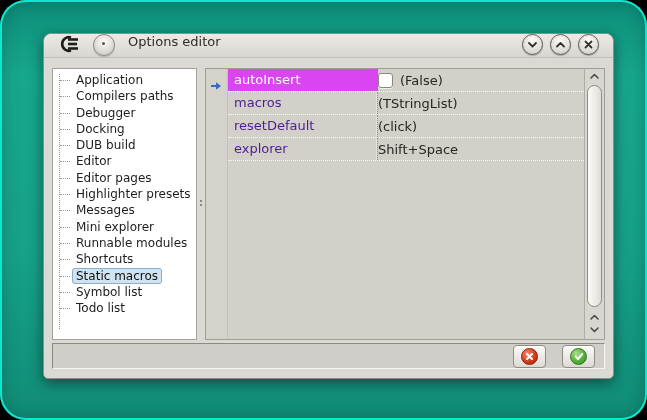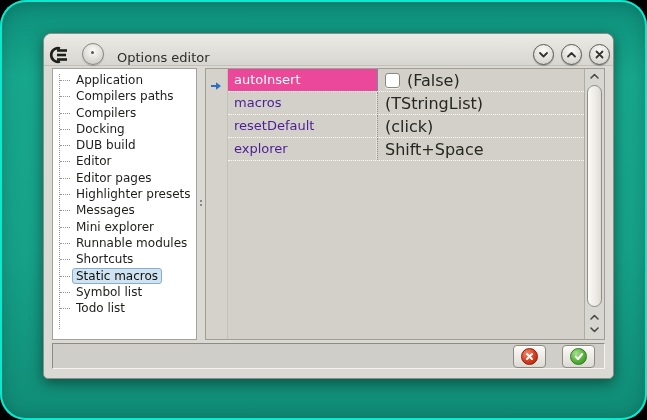--- a/index.html
+++ b/index.html
@@ -5,22 +5,22 @@
   html,body{margin:0;padding:0;background:#000;}
   .stage{position:relative;width:647px;height:420px;background:#000;overflow:hidden;
          font-family:"DejaVu Sans",sans-serif;-webkit-font-smoothing:antialiased;}
   .frame{position:absolute;inset:0;border-radius:26px;
          background:linear-gradient(180deg,#0d8d7a 0%,#17a78d 18%,#16a189 60%,#108c76 100%);
          box-shadow:inset 0 0 0 2px #0ae8cf, inset 0 0 18px rgba(0,50,40,.35);}
   .window{position:absolute;left:43px;top:33px;width:569px;height:344px;
           background:#dbd9d3;border:1px solid #8f8d85;border-radius:8px 8px 5px 5px;
           box-shadow:0 4px 14px rgba(0,0,0,.45), inset 0 1px 0 #f2f1ed;}
   
-  .titlebar{position:absolute;left:0;top:0;right:0;height:32px;display:flex;align-items:flex-end;
-            padding:0 3px;box-sizing:border-box;border-radius:8px 8px 0 0;
+  .titlebar{position:absolute;left:0;top:0;right:0;height:24px;display:flex;align-items:flex-start;
+            padding:0 14px;box-sizing:border-box;border-radius:8px 8px 0 0;
             background:linear-gradient(180deg,#eceae5,#d8d6d0);border-bottom:1px solid #c2c0b8;}
   .app-icon{width:24px;height:20px;display:grid;place-items:center;}
   .menu-btn{width:20px;height:20px;border-radius:50%;margin-left:11px;cursor:default;
             background:radial-gradient(circle at 50% 35%,#fdfcfa,#d6d4ce 70%,#c6c4bc);
             border:1px solid #8a8880;box-shadow:0 1px 1px rgba(0,0,0,.2);position:relative;}
   .menu-btn::after{content:'';position:absolute;left:8px;top:7px;width:3px;height:3px;border-radius:50%;background:#57554f;}
   .title{margin-left:13px;font-size:13px;color:#2d2d29;}
   .tb-spacer{flex:1;}
   .tb-btn{width:19px;height:19px;border-radius:50%;margin-left:7px;display:grid;place-items:center;cursor:default;
           background:radial-gradient(circle at 50% 30%,#fcfbf8,#dedcd6 65%,#c9c7bf);
@@ -41,22 +41,22 @@
                    box-shadow:0 4px 0 #8a8880;}
   
   .grid-panel{position:absolute;left:161px;top:34px;width:400px;height:272px;box-sizing:border-box;
               border:1px solid #a09e96;background:#d2d0c8;display:flex;}
   .grid-gutter{width:21px;background:#d4d2ca;border-right:1px solid #c3c1b9;position:relative;}
   .gutter-arrow{position:absolute;left:4px;top:7px;}
   .grid-main{flex:1;overflow:hidden;}
   .prop-row{display:flex;height:22px;border-bottom:1px dotted #fbfaf5;cursor:default;}
   .cell-name{width:150px;box-sizing:border-box;padding-left:6px;line-height:21px;font-size:13px;color:#4c1d95;
              border-right:1px dotted #908e86;box-shadow:inset -1px 0 0 #e4e2dc;}
-  .prop-row.selected .cell-name{background:#ec4899;color:#ffffff;box-shadow:none;border-right:1px solid #6d8ca2;}
-  .cell-value{flex:1;display:flex;align-items:center;padding-left:7px;font-size:16px;color:#262622;gap:7px;}
+  .prop-row.selected .cell-name{background:#d946ef;color:#ffffff;box-shadow:none;border-right:1px solid #6d8ca2;}
+  .cell-value{flex:1;display:flex;align-items:center;font-size:13px;color:#262622;gap:7px;}
   .checkbox{width:13px;height:13px;background:#fff;border:1px solid #8a8880;border-radius:3px;
             box-shadow:0 1px 0 rgba(255,255,255,.7);}
   
   .vscroll{width:19px;background:#d8d6d0;border-left:1px solid #aeaca4;position:relative;}
   .sb-up-top{position:absolute;top:3px;left:0;right:0;display:grid;place-items:center;}
   .sb-thumb{position:absolute;left:2px;right:2px;top:16px;bottom:32px;border-radius:8px;
             background:linear-gradient(90deg,#fbfaf7,#eceae4 60%,#dddbd4);border:1px solid #8e8c84;}
   .sb-up-bot{position:absolute;bottom:17px;left:0;right:0;display:grid;place-items:center;}
   .sb-dn-bot{position:absolute;bottom:5px;left:0;right:0;display:grid;place-items:center;}
   
@@ -104,21 +104,21 @@
         <svg width="11" height="11" viewBox="0 0 11 11">
             <path d="M2.5 2.5 L8.5 8.5 M8.5 2.5 L2.5 8.5" stroke="#35332e" stroke-width="1.8" stroke-linecap="round"></path>
           </svg>
       </span>
     </div>
 
     <div class="tree-panel">
       <div class="tree-list">
         <div class="tree-item"><span class="lbl">Application</span></div>
         <div class="tree-item"><span class="lbl">Compilers paths</span></div>
-        <div class="tree-item"><span class="lbl">Compilers</span></div>
+        <div class="tree-item"><span class="lbl">Debugger</span></div>
         <div class="tree-item"><span class="lbl">Docking</span></div>
         <div class="tree-item"><span class="lbl">DUB build</span></div>
         <div class="tree-item"><span class="lbl">Editor</span></div>
         <div class="tree-item"><span class="lbl">Editor pages</span></div>
         <div class="tree-item"><span class="lbl">Highlighter presets</span></div>
         <div class="tree-item"><span class="lbl">Messages</span></div>
         <div class="tree-item"><span class="lbl">Mini explorer</span></div>
         <div class="tree-item"><span class="lbl">Runnable modules</span></div>
         <div class="tree-item"><span class="lbl">Shortcuts</span></div>
         <div class="tree-item selected"><span class="lbl">Static macros</span></div>

